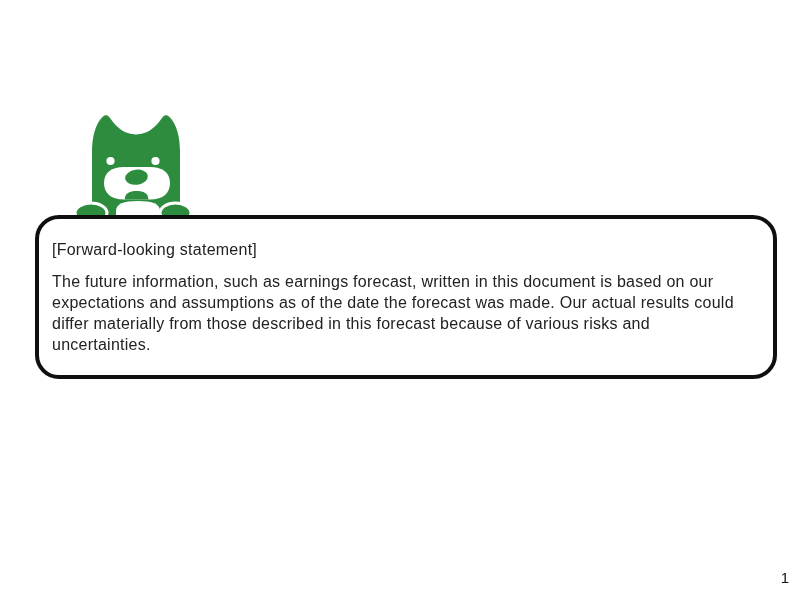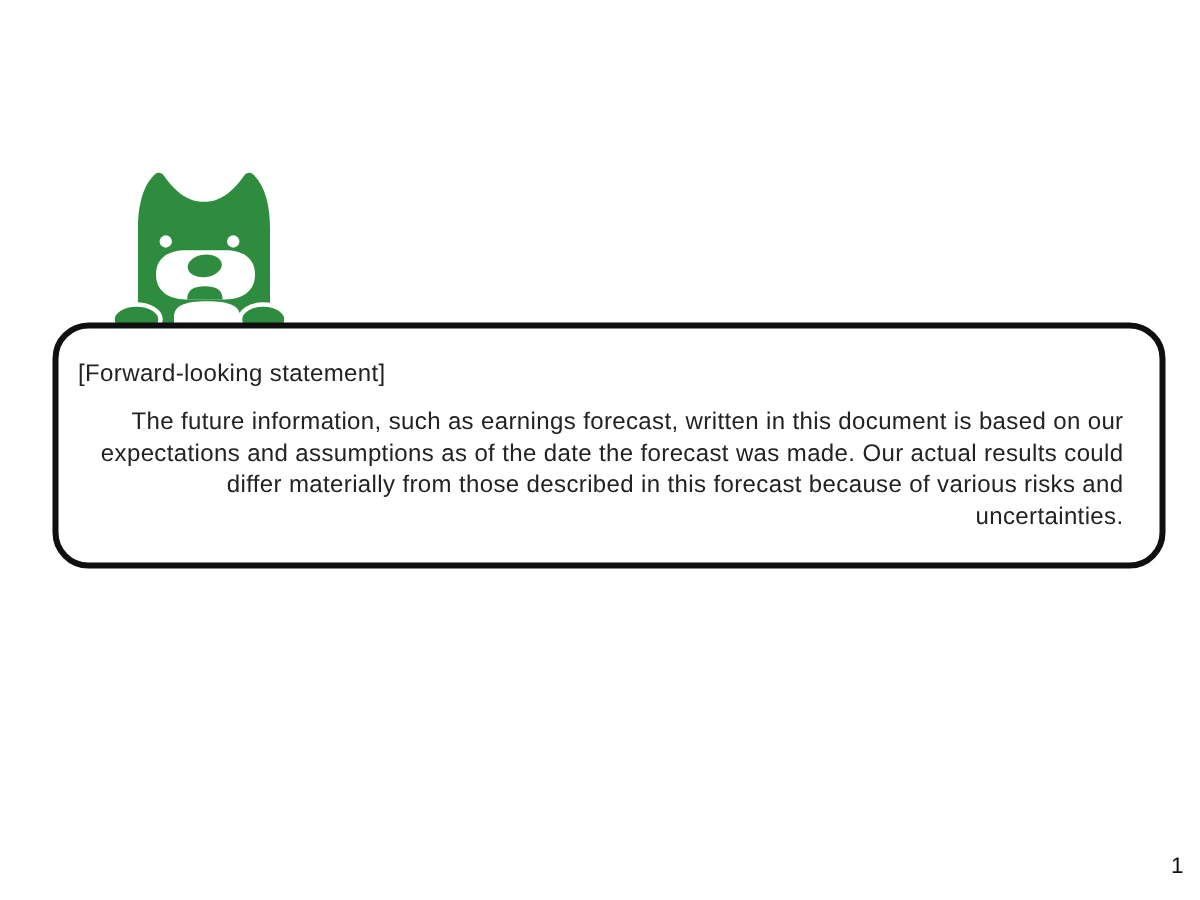--- a/index.html
+++ b/index.html
@@ -39,21 +39,20 @@
     letter-spacing: 0.25px;
     color: #222222;
   }
   .disclaimer-body {
     margin: 11px 0 0 0;
     width: 697px;
     font-size: 16px;
     line-height: 21px;
     letter-spacing: 0.25px;
     color: #222222;
-    text-align: right;
   }
   .page-number {
     position: absolute;
     right: 11px;
     top: 569px;
     font-size: 15px;
     color: #111111;
   }
 </style>
 </head>

